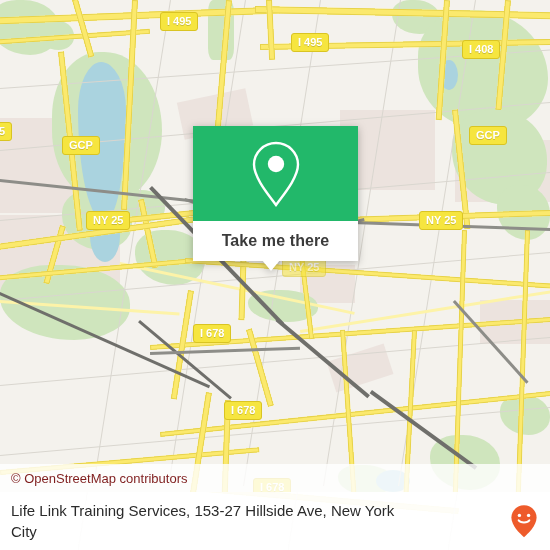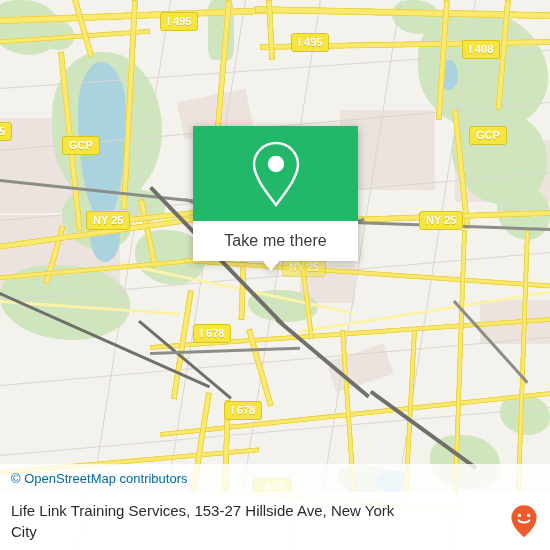--- a/index.html
+++ b/index.html
@@ -43,35 +43,36 @@
   .card-top{
     position:absolute;left:0;top:0;width:165px;height:95px;background:#22b86a;
   }
   .card-bottom{
     position:absolute;left:0;top:95px;width:165px;height:40px;background:#fff;
     display:flex;align-items:center;justify-content:center;
   }
   .card-label{
     font-size:16px;color:#3b3b3b;font-family:"Liberation Sans","DejaVu Sans",sans-serif;
     letter-spacing:.1px;
+    font-weight:bold;
   }
   .card-tail{
     position:absolute;left:69px;top:134px;width:0;height:0;
     border-left:9px solid transparent;border-right:9px solid transparent;
     border-top:11px solid #fff;
   }
   .pin-wrap{position:absolute;left:0;top:0;width:165px;height:95px;display:flex;align-items:center;justify-content:center;}
 
   
   .attrib{
     position:absolute;left:0;top:464px;width:550px;height:28px;
     background:rgba(255,255,255,.80);
     display:flex;align-items:center;
   }
-  .attrib span{font-size:13px;color:#0369a1;padding-left:11px;}
+  .attrib span{font-size:13px;color:#7f1d1d;padding-left:11px;}
 
   
   .caption{
     position:absolute;left:0;top:492px;width:550px;height:58px;background:#fff;
     display:flex;align-items:center;
   }
   .caption-ghost{
     position:absolute;left:0;top:0;width:550px;height:58px;opacity:.05;overflow:hidden;
     pointer-events:none;
   }

